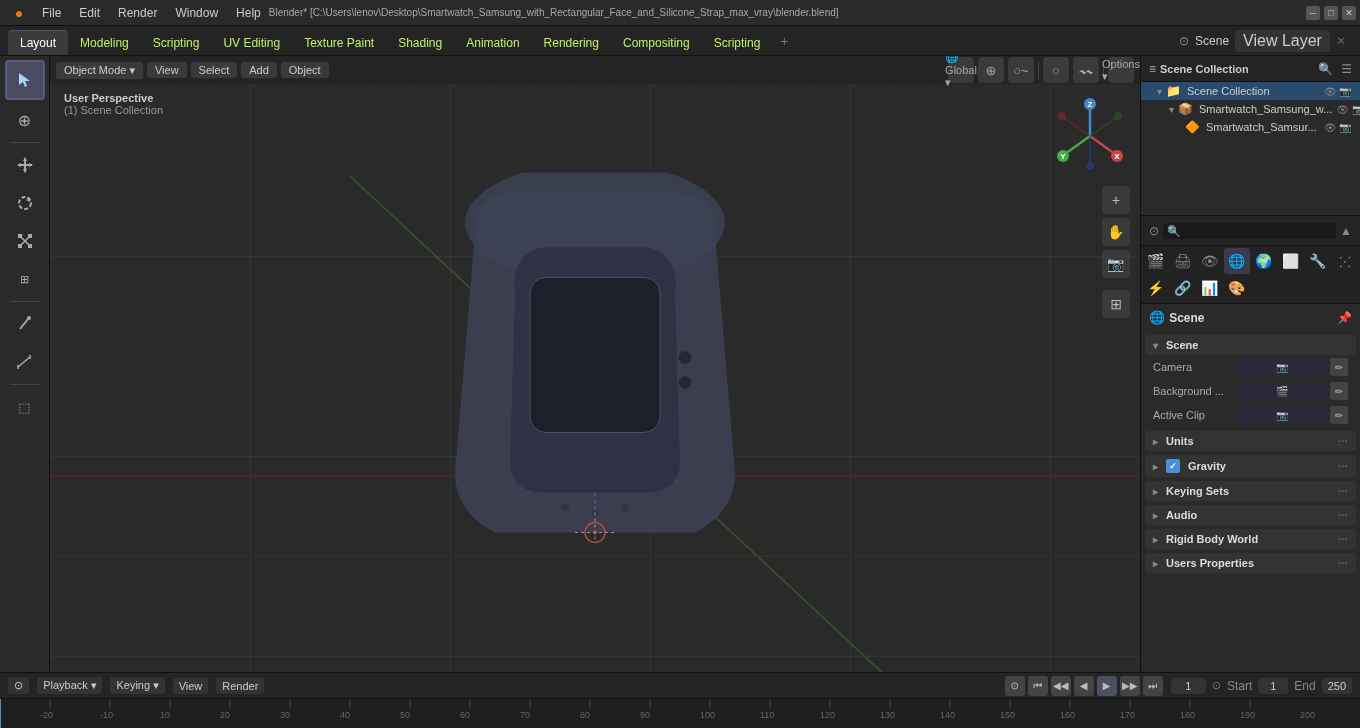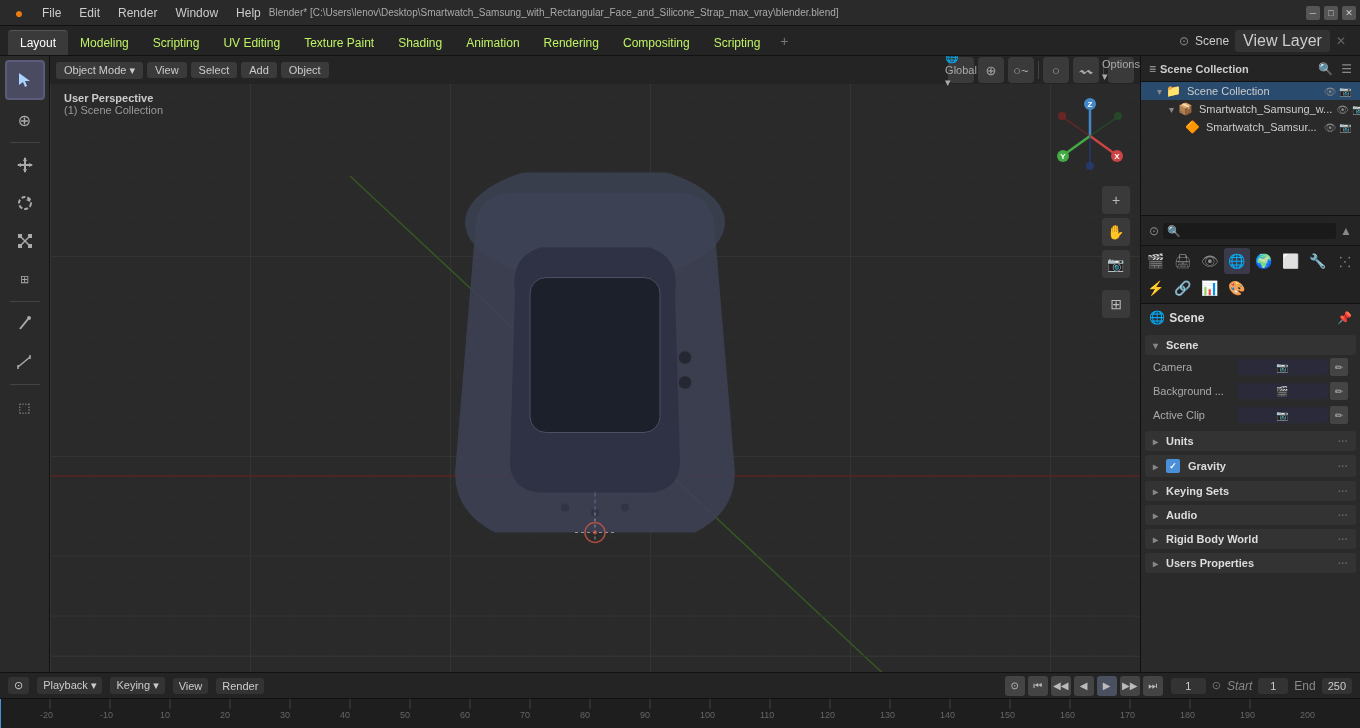--- a/index.html
+++ b/index.html
@@ -858,21 +858,21 @@
       <div class="tl-play-btn">◀◀</div>
       <div class="tl-play-btn">◀</div>
       <div class="tl-play-btn" style="background:#4a5060;">▶</div>
       <div class="tl-play-btn">▶▶</div>
       <div class="tl-play-btn">⏭</div>
     </div>
 
     <div class="tl-frame">
       <span class="frame-input" style="min-width:35px;">1</span>
       <span style="color:#777;font-size:11px;">⊙</span>
-      <span style="color:#888;font-style:italic;">Start</span>
+      <span style="color:#888;">Start</span>
       <span class="frame-input">1</span>
       <span style="color:#888;">End</span>
       <span class="frame-input">250</span>
     </div>
   </div>
 
   <div id="timeline-ruler">
     <svg width="100%" height="100%" viewBox="0 0 1360 34" preserveAspectRatio="none">
       <rect width="1360" height="34" fill="#1e1e1e"></rect>
 

